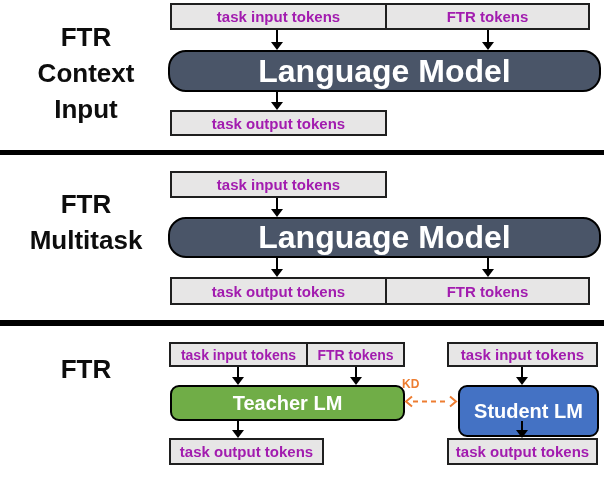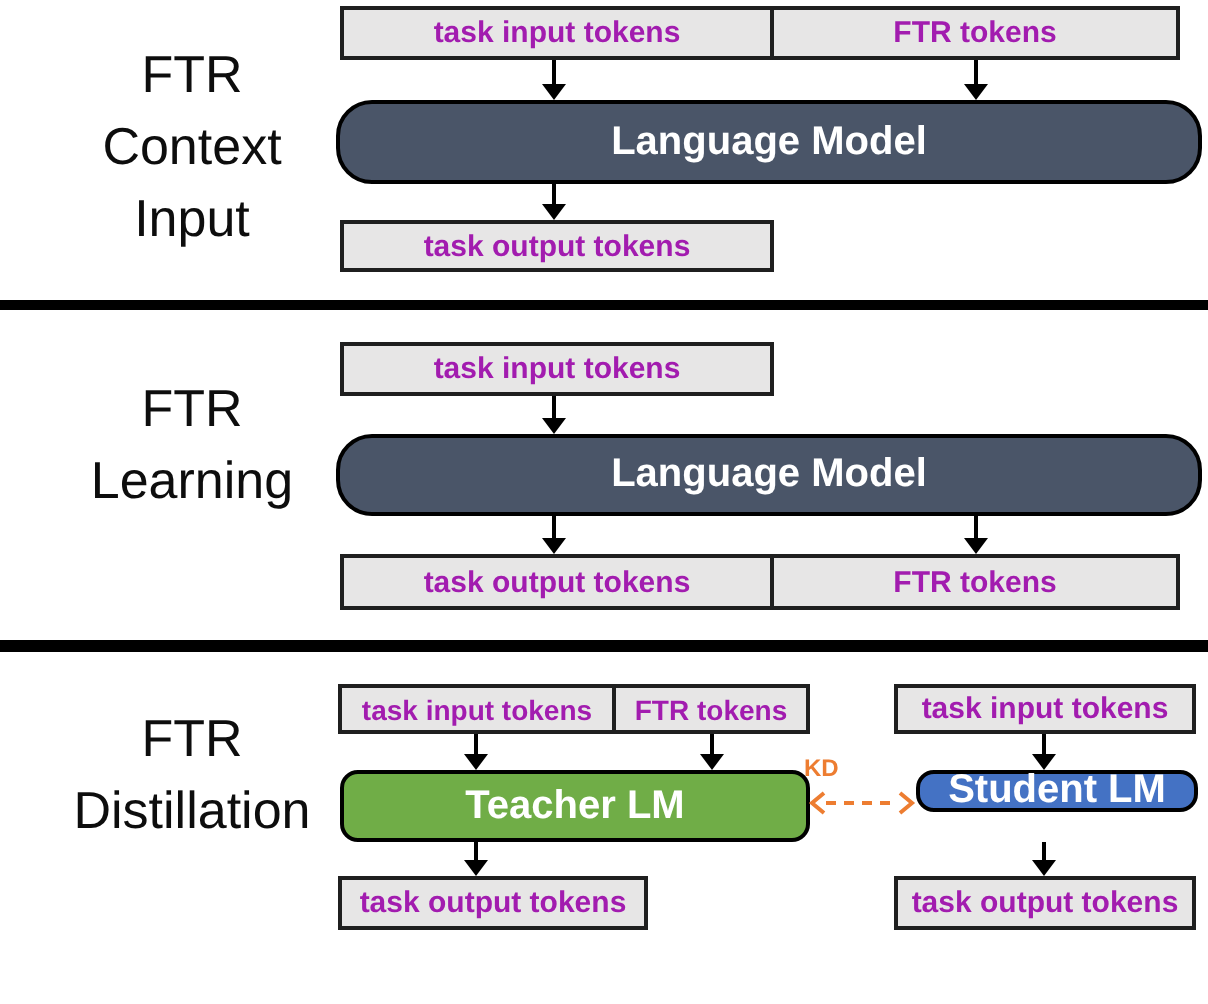--- a/index.html
+++ b/index.html
@@ -1,36 +1,36 @@
 <!DOCTYPE html>
 <html style="--model-dark: #4A5568; --teacher-green: #70AD47; --student-blue: #4472C4; --kd-orange: #ED7D31; --token-box-bg: #E7E6E6;"><head>
 <meta charset="utf-8">
 <style>
   html,body { margin:0; padding:0; background:#ffffff; }
   .canvas {
     position:relative; width:604px; height:502px; background:#ffffff;
     font-family:"Liberation Sans", sans-serif; overflow:hidden;
   }
   
-  .ttl { position:absolute; left:10px; width:172px; text-align:center;
-         font-weight:normal; font-size:26px; line-height:36px; color:#0d0d0d; }
+  .ttl { position:absolute; left:0; width:172px; text-align:center;
+         font-weight:bold; font-size:26px; line-height:36px; color:#0d0d0d; }
   .ttl.t1 { top:19px; }
   .ttl.t2 { top:186px; }
   .ttl.t3 { top:351px; }
   
   .tok { position:absolute; background:var(--token-box-bg,#E7E6E6);
          border:2px solid #1f1f1f; box-sizing:border-box;
          display:flex; align-items:center; justify-content:center;
          font-weight:bold; font-size:15px; color:#a21caf; white-space:nowrap; }
   .tok.sm { font-size:14px; }
   
   .lm { position:absolute; background:var(--model-dark,#4A5568);
         border:2.5px solid #000; border-radius:18px; box-sizing:border-box;
         display:flex; align-items:center; justify-content:center;
-        color:#fff; font-weight:bold; font-size:20px; }
+        color:#fff; font-weight:bold; font-size:32px; }
   .lm.small { font-size:20px; border-radius:9px; }
   .lm.teacher { background:var(--teacher-green,#70AD47); }
   .lm.student { background:var(--student-blue,#4472C4); }
   
   .varrow { position:absolute; width:14px; }
   .varrow::before { content:""; position:absolute; left:5.5px; top:0; bottom:6px;
                     width:2.5px; background:#000; }
   .varrow::after  { content:""; position:absolute; left:0.5px; bottom:0; width:0; height:0;
                     border-left:6.5px solid transparent; border-right:6.5px solid transparent;
                     border-top:8px solid #000; }
@@ -63,21 +63,21 @@
   .s3t-in  { left:169px; top:342px; width:139px; height:25px; }
   .s3t-ftr { left:306px; top:342px; width:99px;  height:25px; }
   .s3t-a1  { left:231px; top:367px; height:18px; }
   .s3t-a2  { left:349px; top:367px; height:18px; }
   .s3t-lm  { left:170px; top:385px; width:235px; height:36px; }
   .s3t-a3  { left:231px; top:421px; height:17px; }
   .s3t-out { left:169px; top:438px; width:155px; height:27px; }
   
   .s3s-in  { left:447px; top:342px; width:151px; height:25px; }
   .s3s-a1  { left:515px; top:367px; height:18px; }
-  .s3s-lm  { left:458px; top:385px; width:141px; height:21px; }
+  .s3s-lm  { left:458px; top:385px; width:141px; height:52px; }
   .s3s-a2  { left:515px; top:421px; height:17px; }
   .s3s-out { left:447px; top:438px; width:151px; height:27px; }
 </style>
 </head>
 <body>
 
 <div class="canvas">
 
   <div class="ttl t1">
     <div>FTR</div>
@@ -90,36 +90,35 @@
   <div class="varrow s1-a1"></div>
   <div class="varrow s1-a2"></div>
   <div class="lm s1-lm">Language Model</div>
   <div class="varrow s1-a3"></div>
   <div class="tok s1-out">task output tokens</div>
 
   <div class="divider d1"></div>
 
   <div class="ttl t2">
     <div>FTR</div>
-    <div>Learning</div>
+    <div>Multitask</div>
   </div>
 
   <div class="tok s2-in">task input tokens</div>
   <div class="varrow s2-a1"></div>
   <div class="lm s2-lm">Language Model</div>
   <div class="varrow s2-a2"></div>
   <div class="varrow s2-a3"></div>
   <div class="tok s2-out">task output tokens</div>
   <div class="tok s2-ftr">FTR tokens</div>
 
   <div class="divider d2"></div>
 
   <div class="ttl t3">
     <div>FTR</div>
-    <div>Distillation</div>
   </div>
 
   <div class="tok sm s3t-in">task input tokens</div>
   <div class="tok sm s3t-ftr">FTR tokens</div>
   <div class="varrow s3t-a1"></div>
   <div class="varrow s3t-a2"></div>
   <div class="lm small teacher s3t-lm">Teacher LM</div>
   <div class="varrow s3t-a3"></div>
   <div class="tok s3t-out">task output tokens</div>
 

